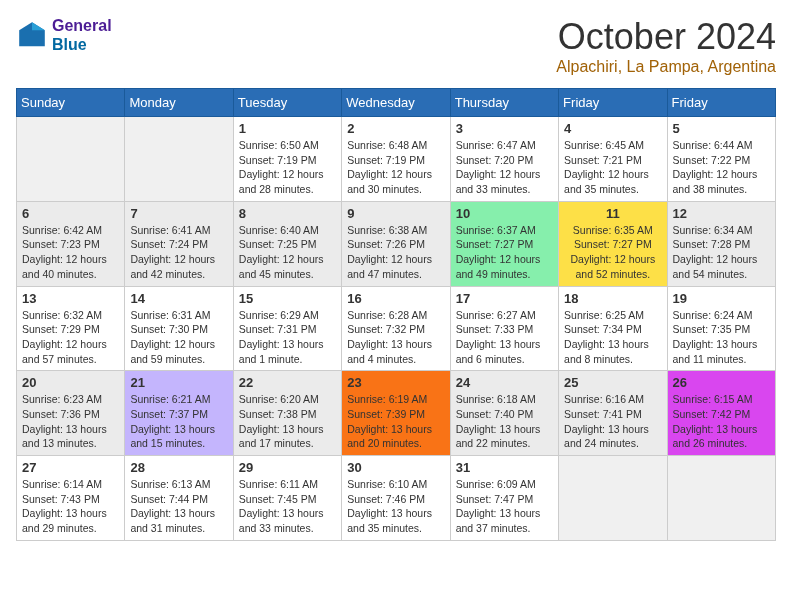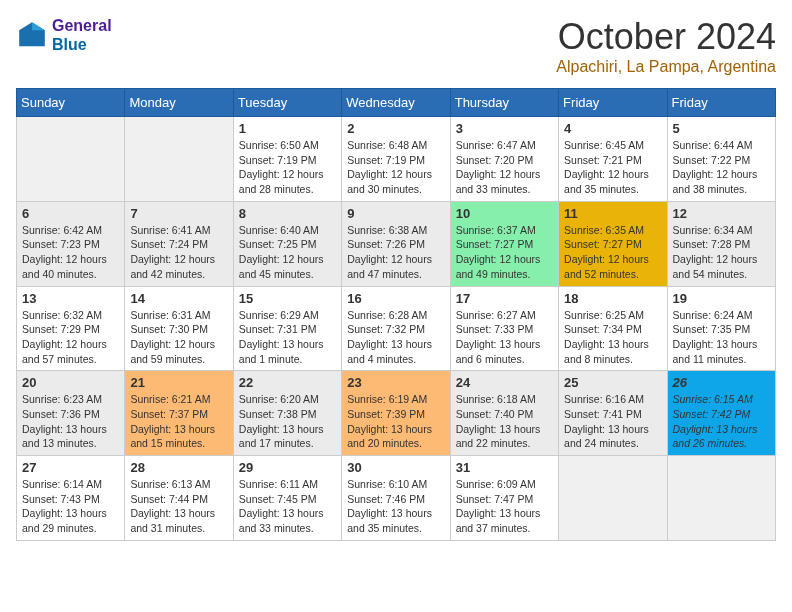--- a/index.html
+++ b/index.html
@@ -154,21 +154,21 @@
           <div class="day-info">Sunrise: 6:40 AM<br>Sunset: 7:25 PM<br>Daylight: 12 hours and 45 minutes.</div>
         </td>
         <td style="background: rgb(235, 235, 235);">
           <span class="day-number">9</span>
           <div class="day-info">Sunrise: 6:38 AM<br>Sunset: 7:26 PM<br>Daylight: 12 hours and 47 minutes.</div>
         </td>
         <td style="background: #86efac;">
           <span class="day-number">10</span>
           <div class="day-info">Sunrise: 6:37 AM<br>Sunset: 7:27 PM<br>Daylight: 12 hours and 49 minutes.</div>
         </td>
-        <td style="background: #eab308;">
+        <td style="background: #fde047; text-align: center;">
           <span class="day-number">11</span>
           <div class="day-info">Sunrise: 6:35 AM<br>Sunset: 7:27 PM<br>Daylight: 12 hours and 52 minutes.</div>
         </td>
         <td style="background: rgb(235, 235, 235);">
           <span class="day-number">12</span>
           <div class="day-info">Sunrise: 6:34 AM<br>Sunset: 7:28 PM<br>Daylight: 12 hours and 54 minutes.</div>
         </td>
       </tr>
       <tr style="background: rgb(255, 255, 255);">
         <td>
@@ -198,41 +198,41 @@
         <td>
           <span class="day-number">19</span>
           <div class="day-info">Sunrise: 6:24 AM<br>Sunset: 7:35 PM<br>Daylight: 13 hours and 11 minutes.</div>
         </td>
       </tr>
       <tr style="background: rgb(235, 235, 235);">
         <td style="background: rgb(235, 235, 235);">
           <span class="day-number">20</span>
           <div class="day-info">Sunrise: 6:23 AM<br>Sunset: 7:36 PM<br>Daylight: 13 hours and 13 minutes.</div>
         </td>
-        <td style="background: #fdba74; margin-left: 12px;">
+        <td style="background: #c4b5fd; margin-left: 12px;">
           <span class="day-number">21</span>
           <div class="day-info">Sunrise: 6:21 AM<br>Sunset: 7:37 PM<br>Daylight: 13 hours and 15 minutes.</div>
         </td>
         <td style="background: rgb(235, 235, 235);">
           <span class="day-number">22</span>
           <div class="day-info">Sunrise: 6:20 AM<br>Sunset: 7:38 PM<br>Daylight: 13 hours and 17 minutes.</div>
         </td>
-        <td style="background: #fdba74; margin-left: 28px;">
+        <td style="background: #f97316; margin-left: 28px;">
           <span class="day-number">23</span>
           <div class="day-info">Sunrise: 6:19 AM<br>Sunset: 7:39 PM<br>Daylight: 13 hours and 20 minutes.</div>
         </td>
         <td style="background: rgb(235, 235, 235);">
           <span class="day-number">24</span>
           <div class="day-info">Sunrise: 6:18 AM<br>Sunset: 7:40 PM<br>Daylight: 13 hours and 22 minutes.</div>
         </td>
         <td style="background: rgb(235, 235, 235);">
           <span class="day-number">25</span>
           <div class="day-info">Sunrise: 6:16 AM<br>Sunset: 7:41 PM<br>Daylight: 13 hours and 24 minutes.</div>
         </td>
-        <td style="background: #0ea5e9; font-style: italic;">
+        <td style="background: #d946ef;">
           <span class="day-number">26</span>
           <div class="day-info">Sunrise: 6:15 AM<br>Sunset: 7:42 PM<br>Daylight: 13 hours and 26 minutes.</div>
         </td>
       </tr>
       <tr style="background: #d946ef;">
         <td>
           <span class="day-number">27</span>
           <div class="day-info">Sunrise: 6:14 AM<br>Sunset: 7:43 PM<br>Daylight: 13 hours and 29 minutes.</div>
         </td>
         <td>

